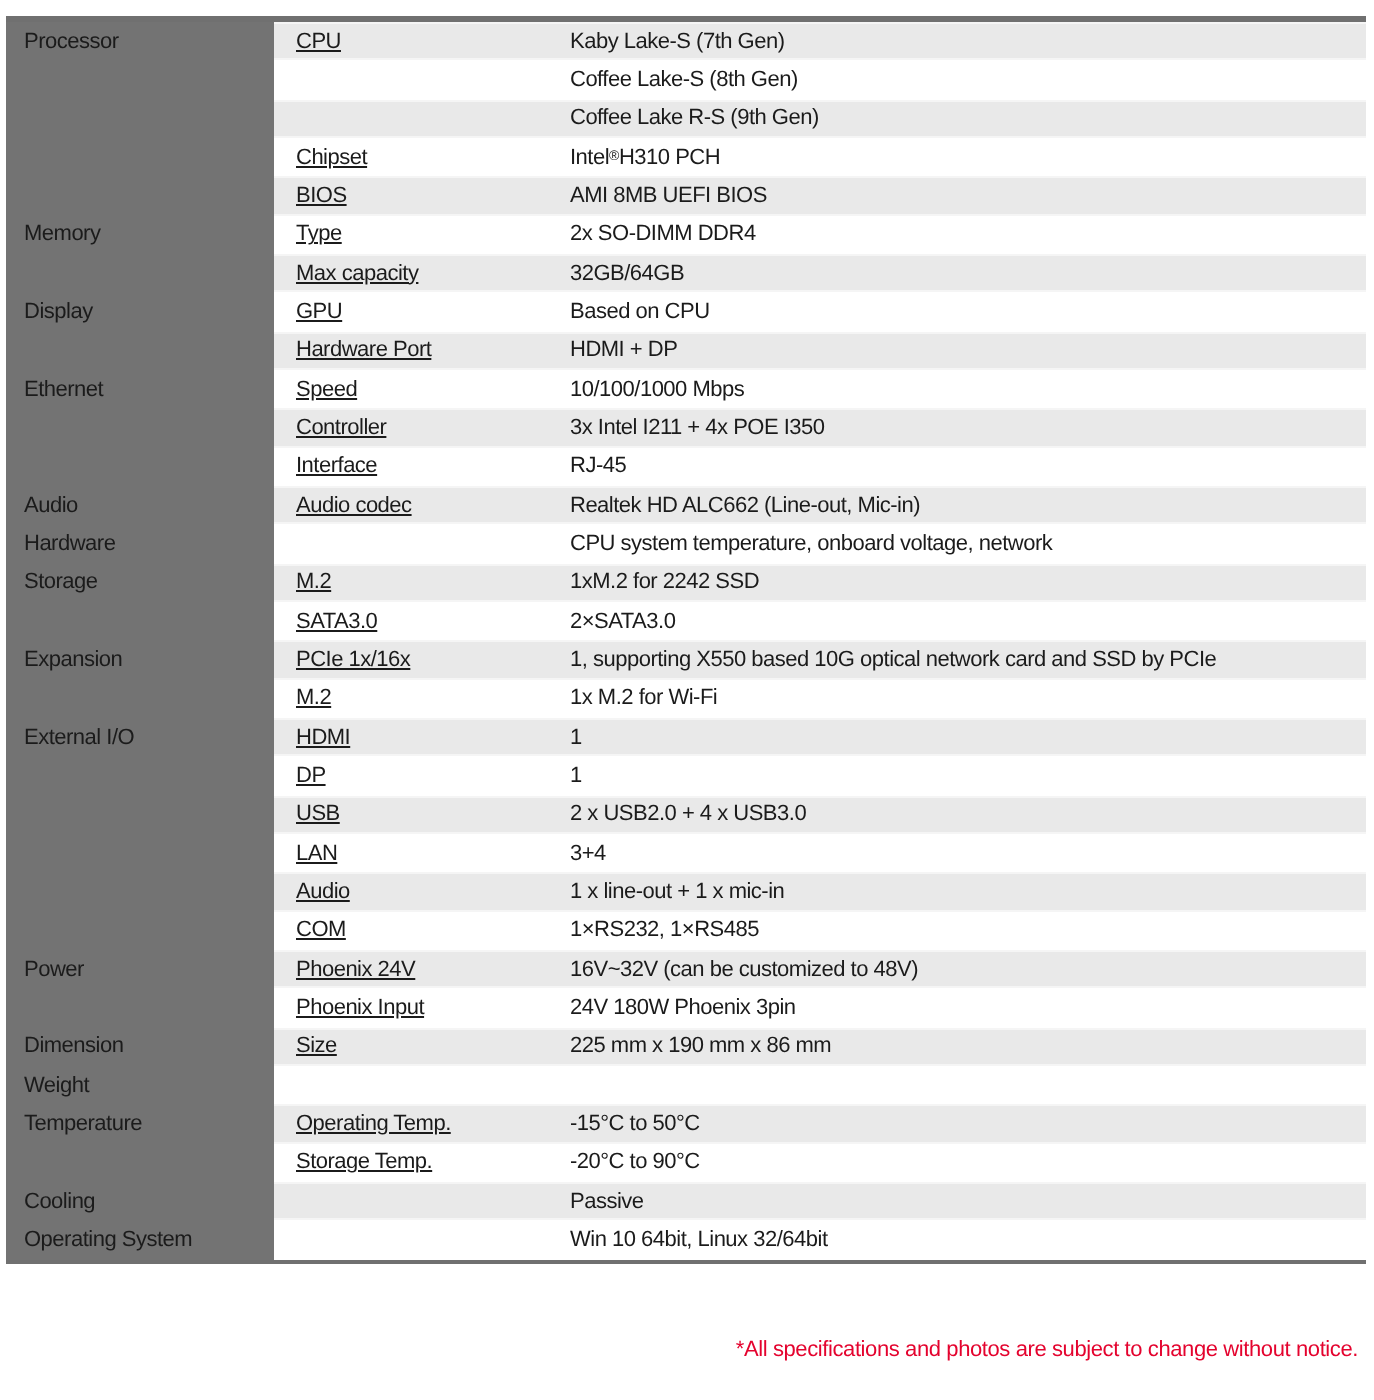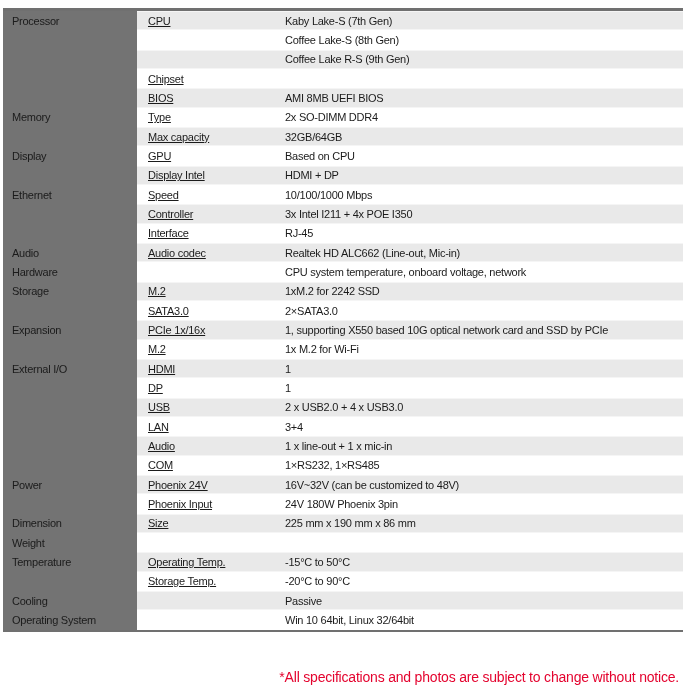--- a/index.html
+++ b/index.html
@@ -56,21 +56,21 @@
     flex: 1;
     padding-left: 0px;
   }
   .val sup, .sub sup {
     font-size: 7px;
     line-height: 0;
   }
   .disclaimer {
     margin: 37px 8px 0 0;
     text-align: right;
-    font-size: 14px;
+    font-size: 11px;
     letter-spacing: -0.2px;
     color: var(--red-color, #e4032e);
   }
 </style>
 </head>
 <body>
 
 <div class="spec-table">
   <div class="rows">
   <div class="row">
@@ -94,20 +94,21 @@
     <div class="band shaded">
       <div class="cell sub"></div>
       <div class="cell val">Coffee Lake R-S (9th Gen)</div>
     </div>
   </div>
 
   <div class="row">
     <div class="cell cat"></div>
     <div class="band">
       <div class="cell sub">Chipset</div>
+      <div class="cell val">Intel<sup>®</sup> H310 PCH</div>
     </div>
   </div>
 
   <div class="row">
     <div class="cell cat"></div>
     <div class="band shaded">
       <div class="cell sub">BIOS</div>
       <div class="cell val">AMI 8MB UEFI BIOS</div>
     </div>
   </div>
@@ -132,21 +133,21 @@
     <div class="cell cat">Display</div>
     <div class="band">
       <div class="cell sub">GPU</div>
       <div class="cell val">Based on CPU</div>
     </div>
   </div>
 
   <div class="row">
     <div class="cell cat"></div>
     <div class="band shaded">
-      <div class="cell sub">Display Intel</div>
+      <div class="cell sub">Hardware Port</div>
       <div class="cell val">HDMI + DP</div>
     </div>
   </div>
 
   <div class="row">
     <div class="cell cat">Ethernet</div>
     <div class="band">
       <div class="cell sub">Speed</div>
       <div class="cell val">10/100/1000 Mbps</div>
     </div>

